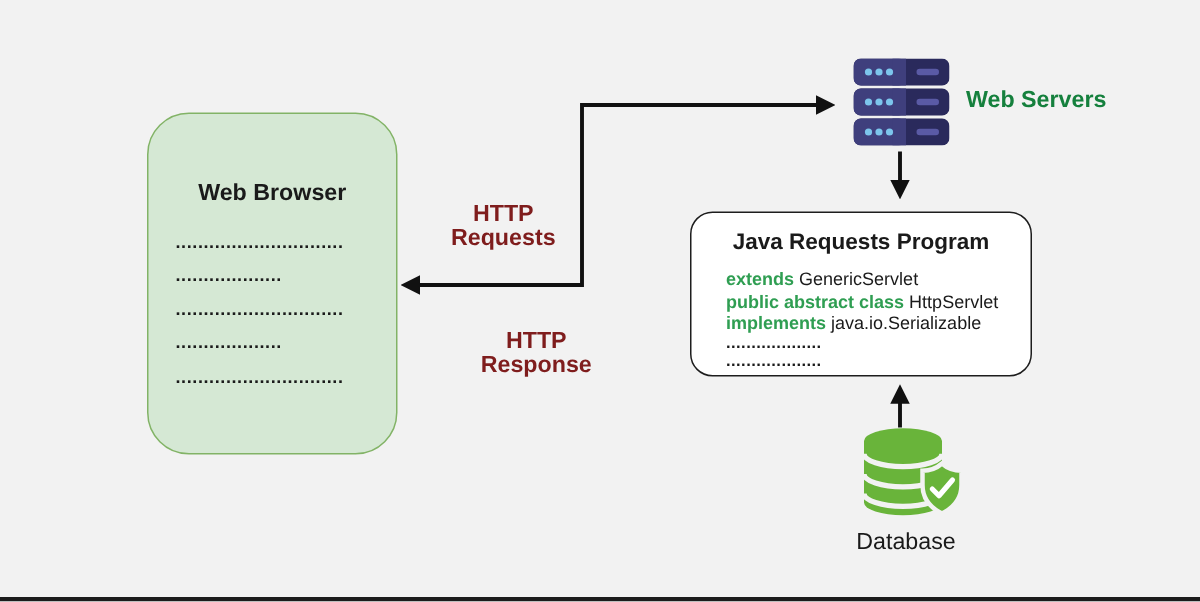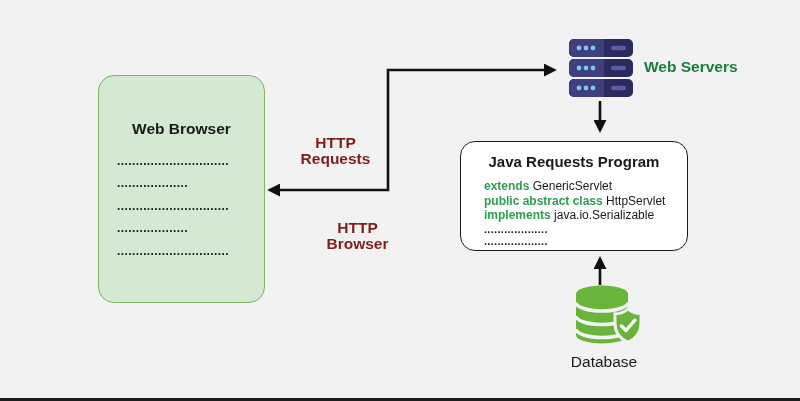--- a/index.html
+++ b/index.html
@@ -11,21 +11,21 @@
     background: #f2f2f2;
     overflow: hidden;
   }
   
   .browser-box {
     position: absolute;
     left: 98px; top: 75px;
     width: 167px; height: 228px;
     background: #d5e8d4;
     border: 1.5px solid #82b366;
-    border-radius: 16px;
+    border-radius: 28px;
   }
   .browser-title {
     position: absolute;
     top: 44px; left: 0; right: 0;
     text-align: center;
     font-size: 15.5px;
     font-weight: bold;
     color: #1a1a1a;
   }
   .dot-row {
@@ -146,21 +146,21 @@
     <div class="dot-row dr3">...................</div>
     <div class="dot-row dr4">..............................</div>
   </div>
 
   <div class="flow-label lbl-requests">
     <div>HTTP</div>
     <div>Requests</div>
   </div>
   <div class="flow-label lbl-response">
     <div>HTTP</div>
-    <div>Browser</div>
+    <div>Response</div>
   </div>
 
   <svg class="servers-icon" width="64" height="58" viewBox="0 0 64 58">
     <defs>
       <g id="srv-unit">
         <rect x="0" y="0" width="64" height="18" rx="5" fill="#2a2a5c"></rect>
         <rect x="0" y="0" width="35" height="18" rx="5" fill="#3f3f7d"></rect>
         <rect x="26" y="0" width="9" height="18" fill="#3f3f7d"></rect>
         <circle cx="10" cy="9" r="2.4" fill="#7cc5ec"></circle>
         <circle cx="17" cy="9" r="2.4" fill="#7cc5ec"></circle>

